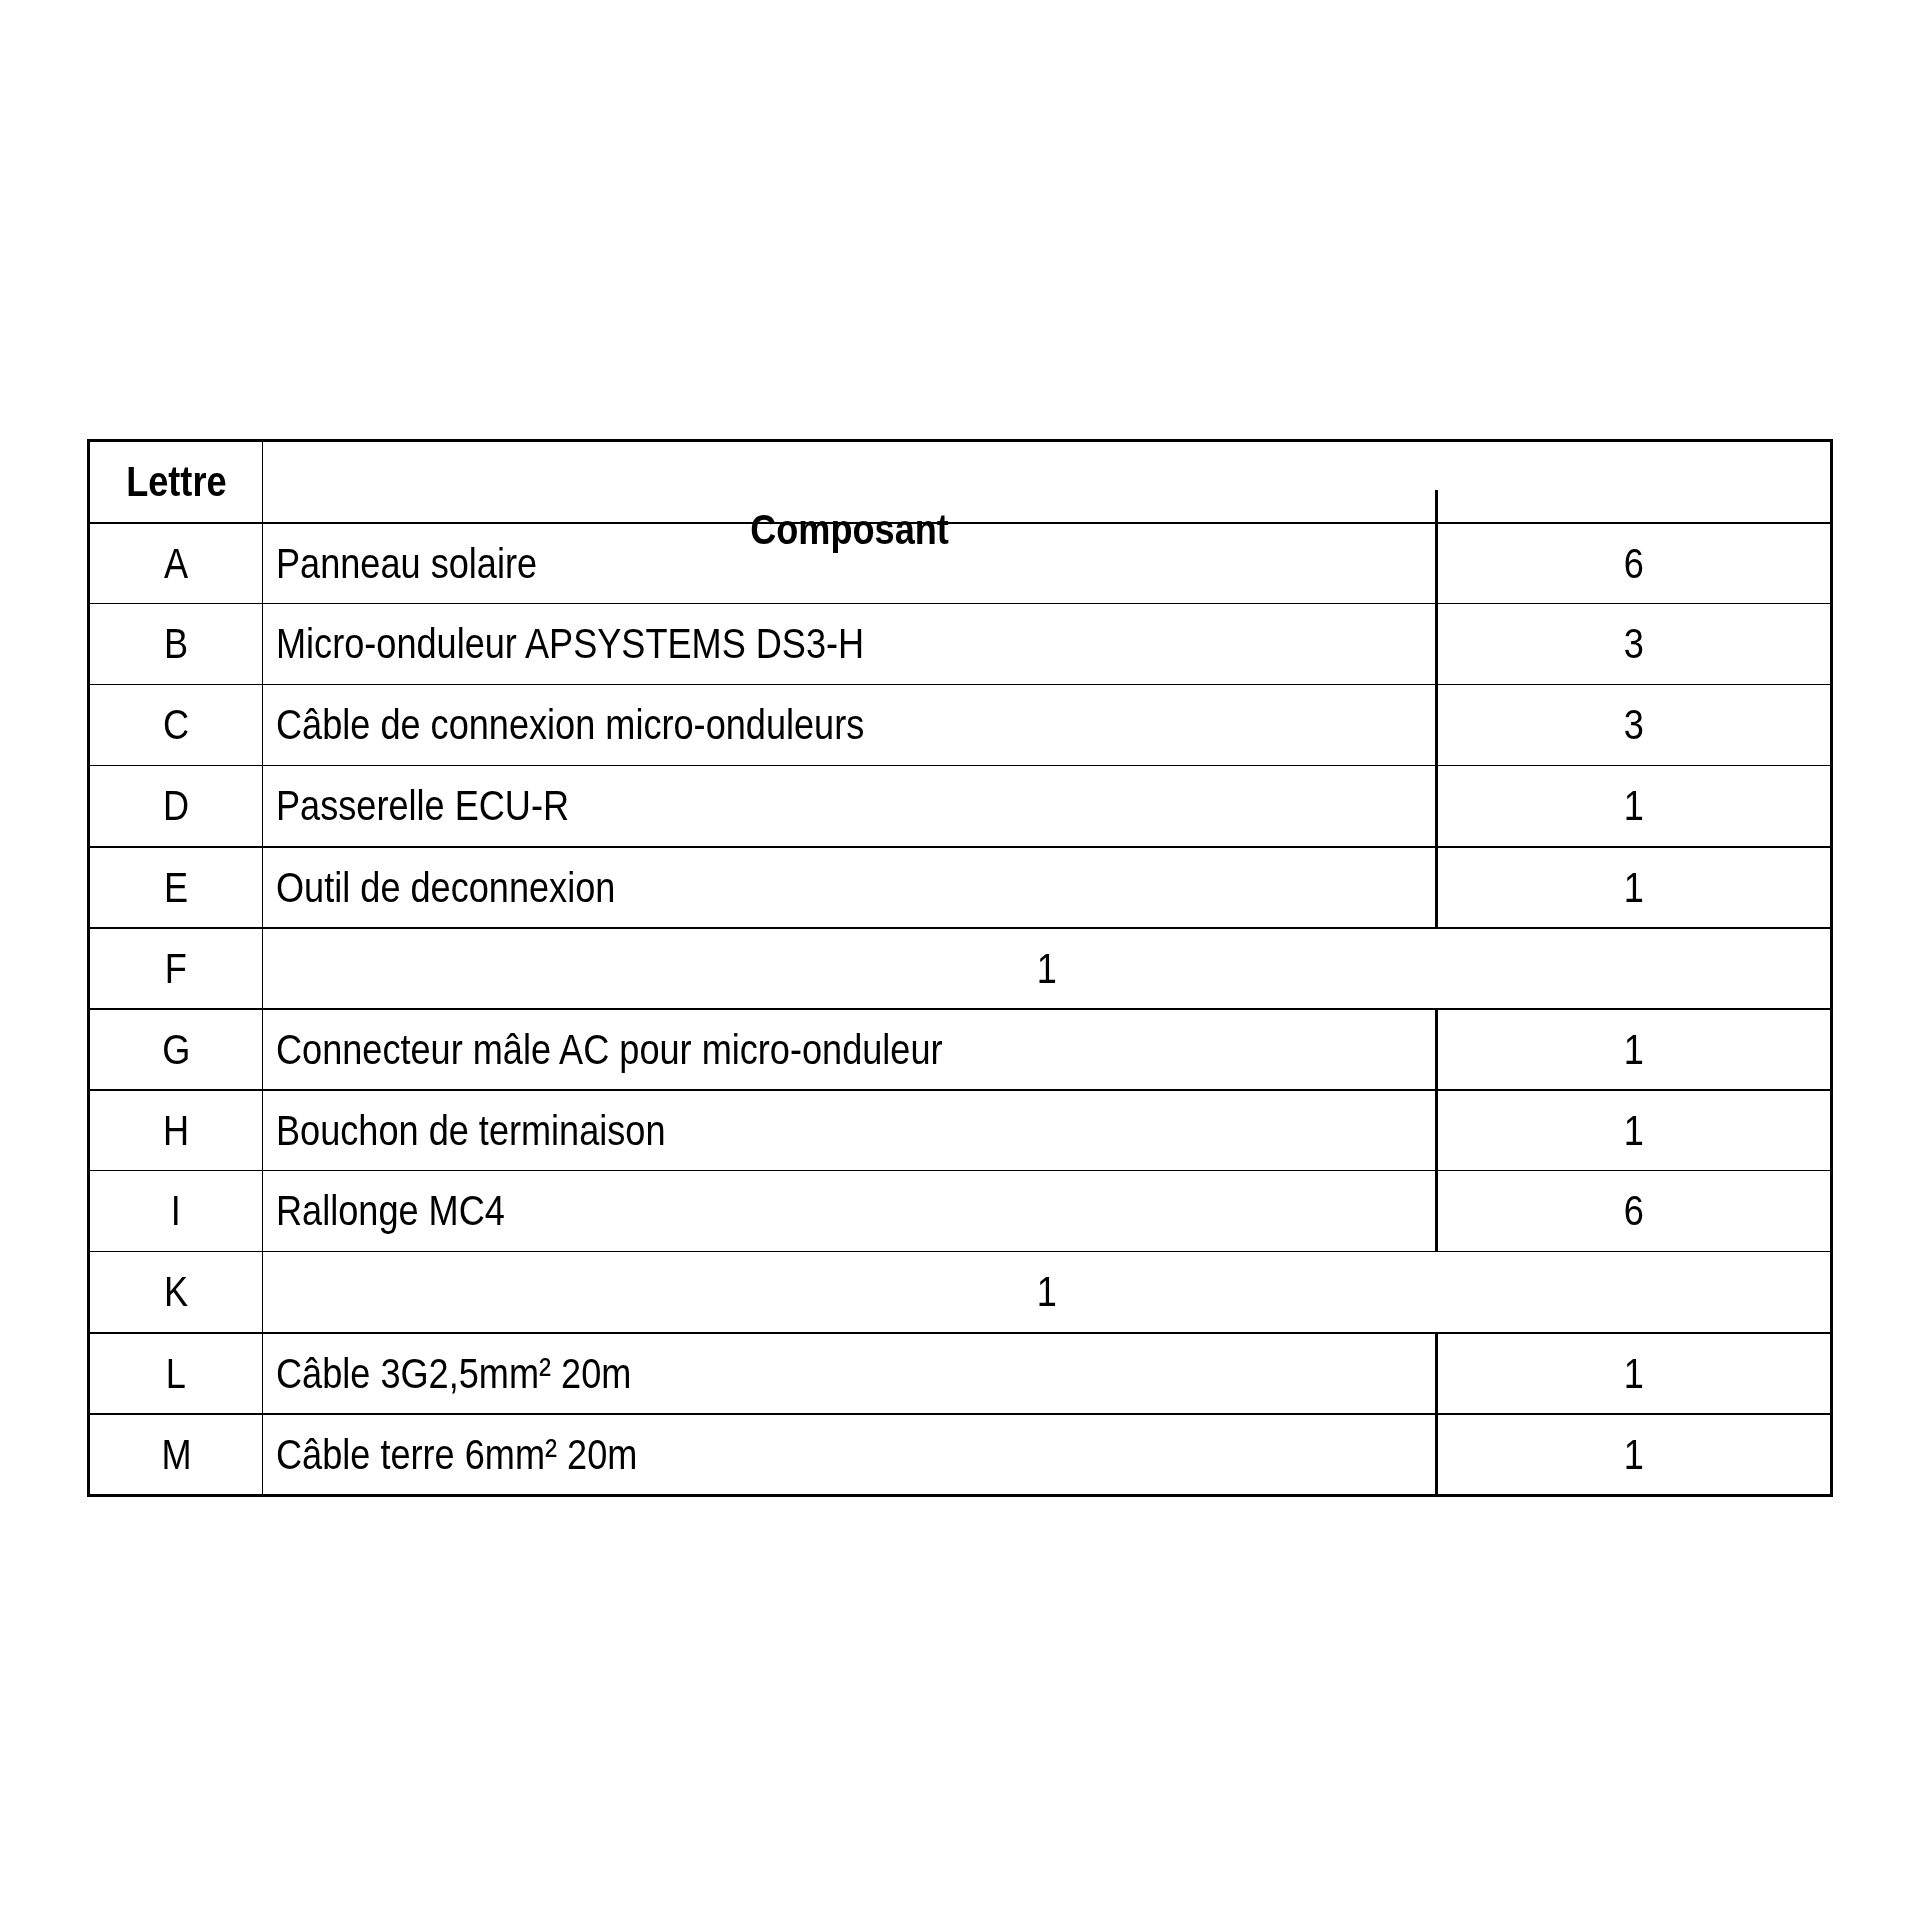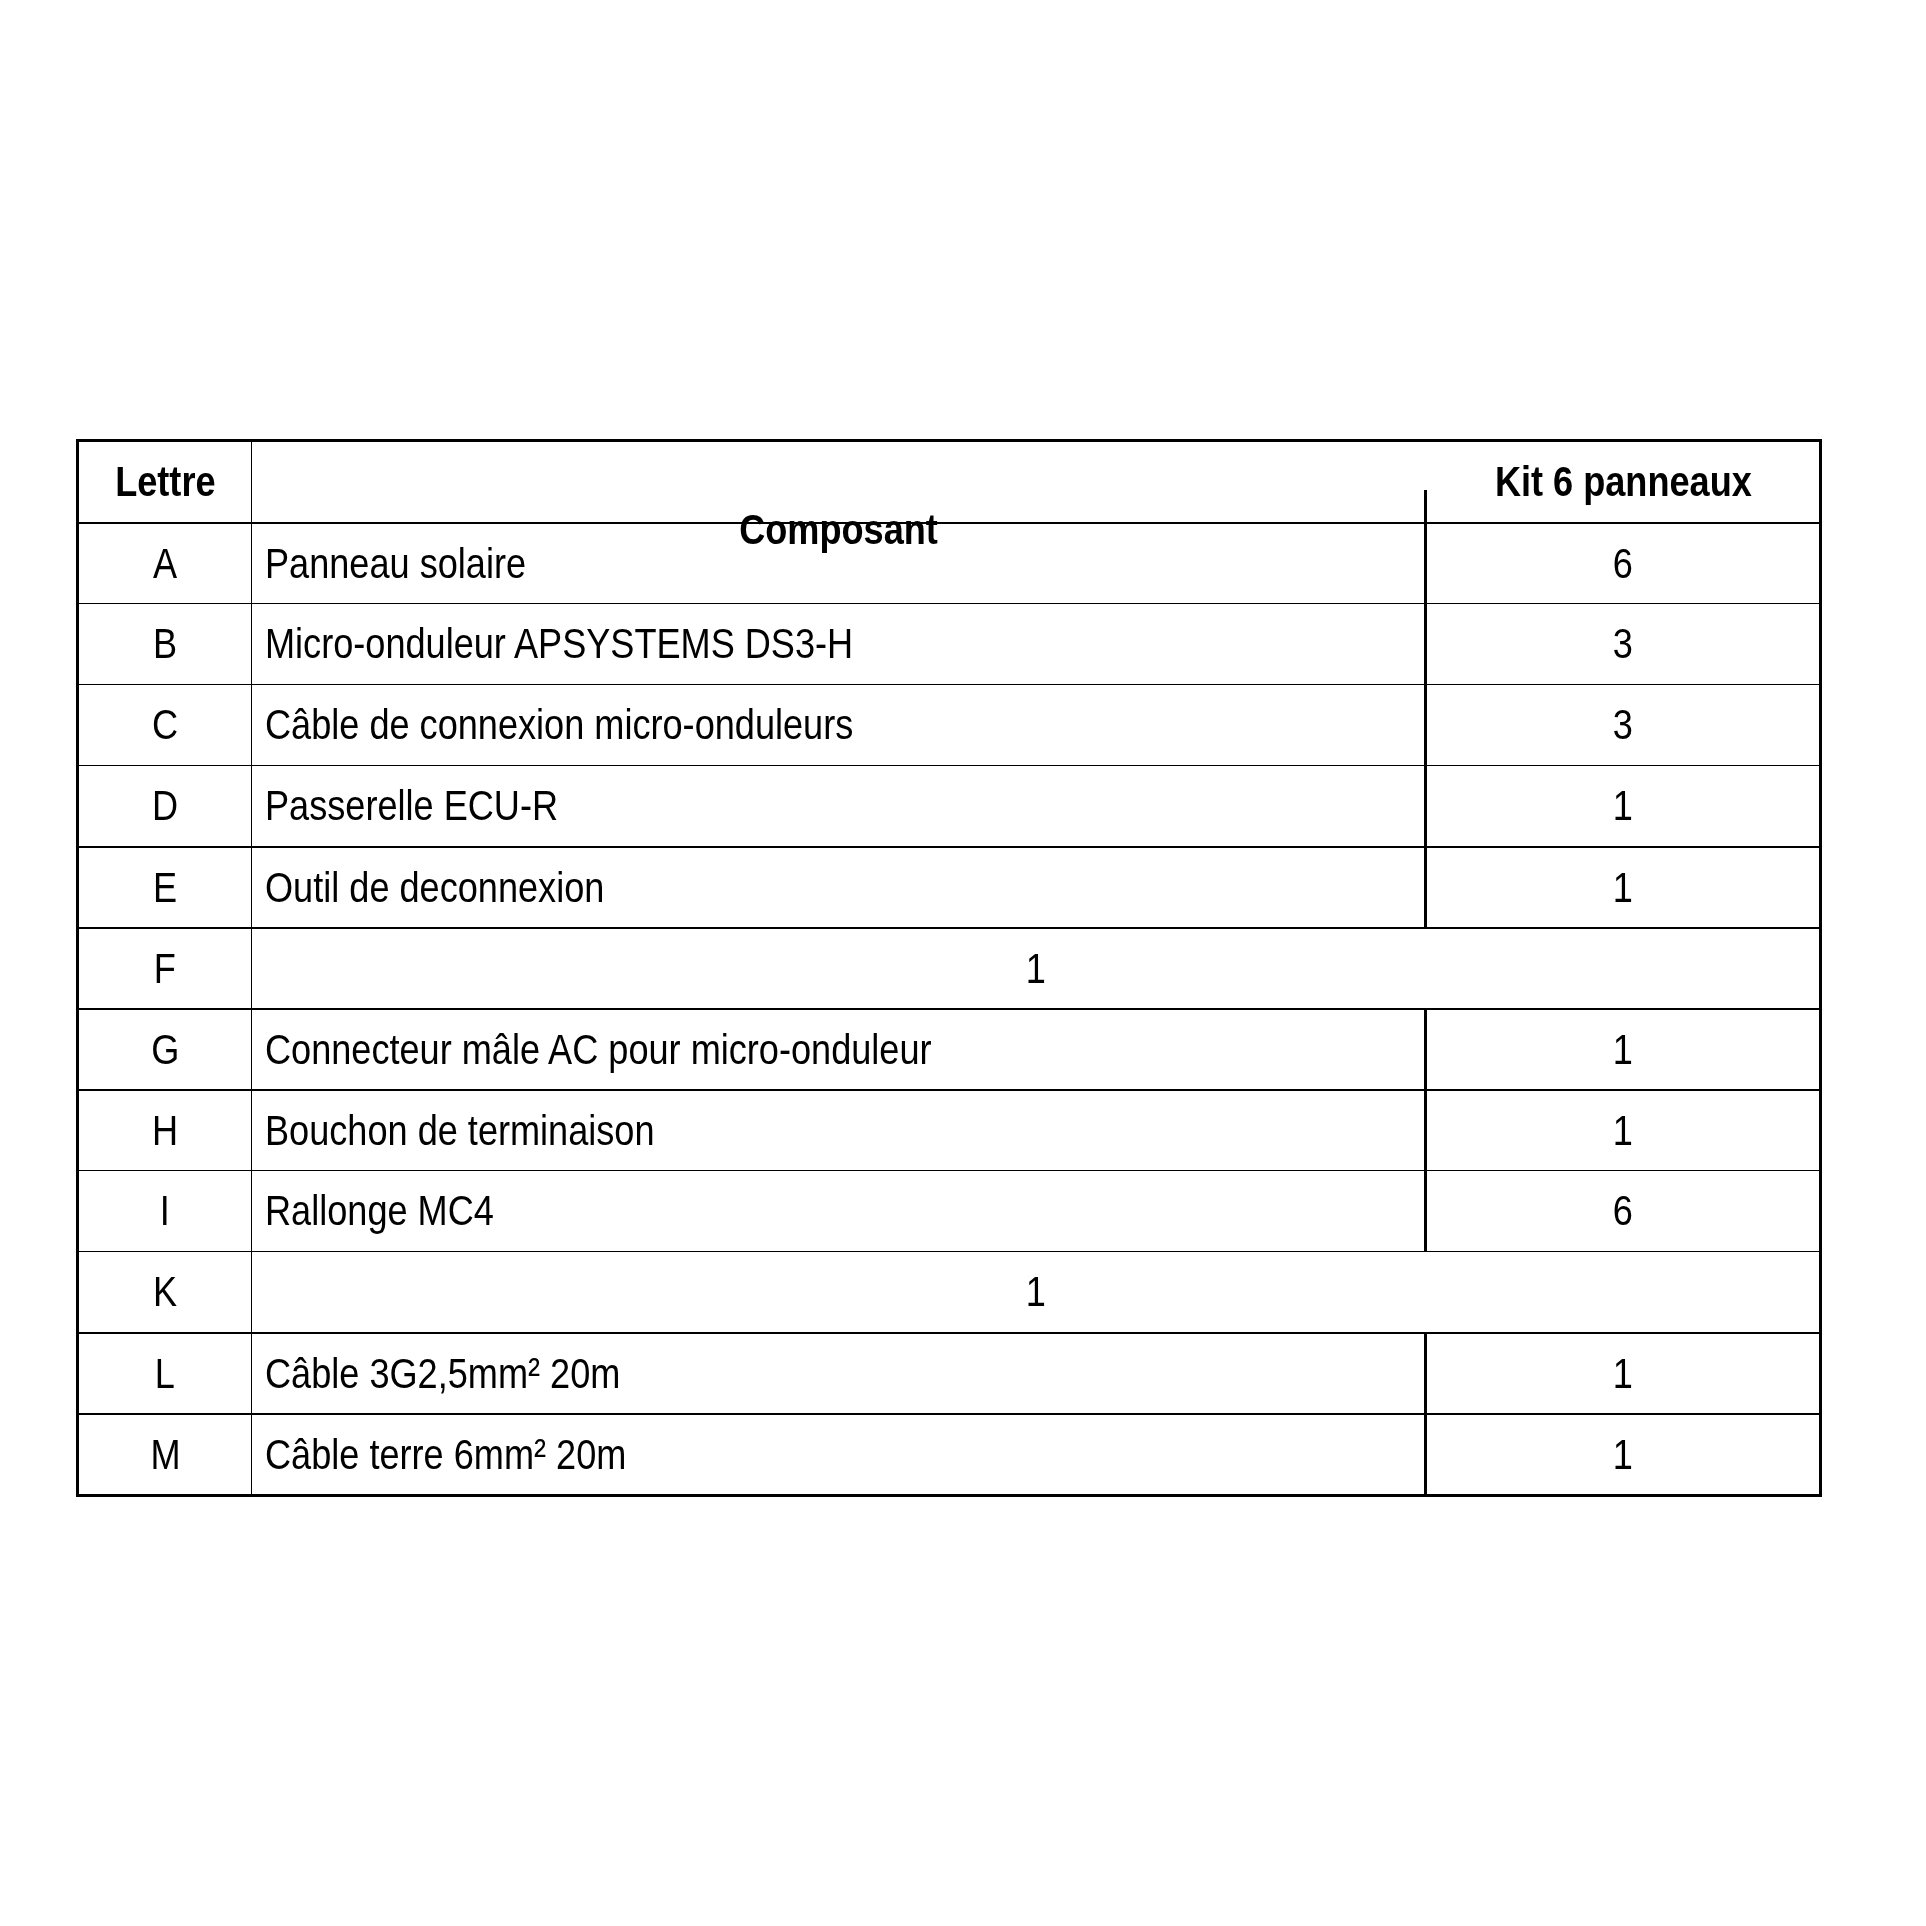--- a/index.html
+++ b/index.html
@@ -1,18 +1,18 @@
 <!DOCTYPE html>
 <html style="font-size:10.3px"><head>
 <meta charset="utf-8">
 <style>
   html, body { margin: 0; padding: 0; background: #ffffff; }
   body { width: 1926px; height: 1926px; position: relative; overflow: hidden;
          font-family: "Liberation Sans", "DejaVu Sans", sans-serif; color: #000; }
-  .tbl { position: absolute; left: 76px; top: 439px; width: 1746px;
+  .tbl { position: absolute; left: 87px; top: 439px; width: 1746px;
          border: 3.9px solid #000; box-sizing: border-box; }
   .row { display: flex; height: 81px; box-sizing: border-box; border-top: 2.6px solid #000; }
   .row.head { border-top: none; height: 80px; }
   .row.thin { border-top-width: 1.9px; }
   .cell { display: flex; align-items: center; box-sizing: border-box; height: 100%;
           font-size: 42px; white-space: nowrap; overflow: hidden; }
   .c1 { width: 173px; justify-content: center; border-right: 1.9px solid #000; }
   .c2 { width: 1175px; padding-left: 13px; border-right: 3.2px solid #000; }
   .c3 { flex: 1; justify-content: center; }
   .head .cell { font-weight: bold; font-size: 42px; }
@@ -23,23 +23,20 @@
 </head>
 <body>
 
 <div class="tbl">
   <div class="row head">
     <div class="cell c1">
         <span class="cond">Lettre</span>
       </div>
     <div class="cell c2">
         <span class="cond">Composant</span>
-      </div>
-    <div class="cell c3">
-        <span class="cond">Kit 6 panneaux</span>
       </div>
   </div>
 
   <div class="row">
     <div class="cell c1">
         <span class="cond">A</span>
       </div>
     <div class="cell c2">
         <span class="cond">Panneau solaire</span>
       </div>

